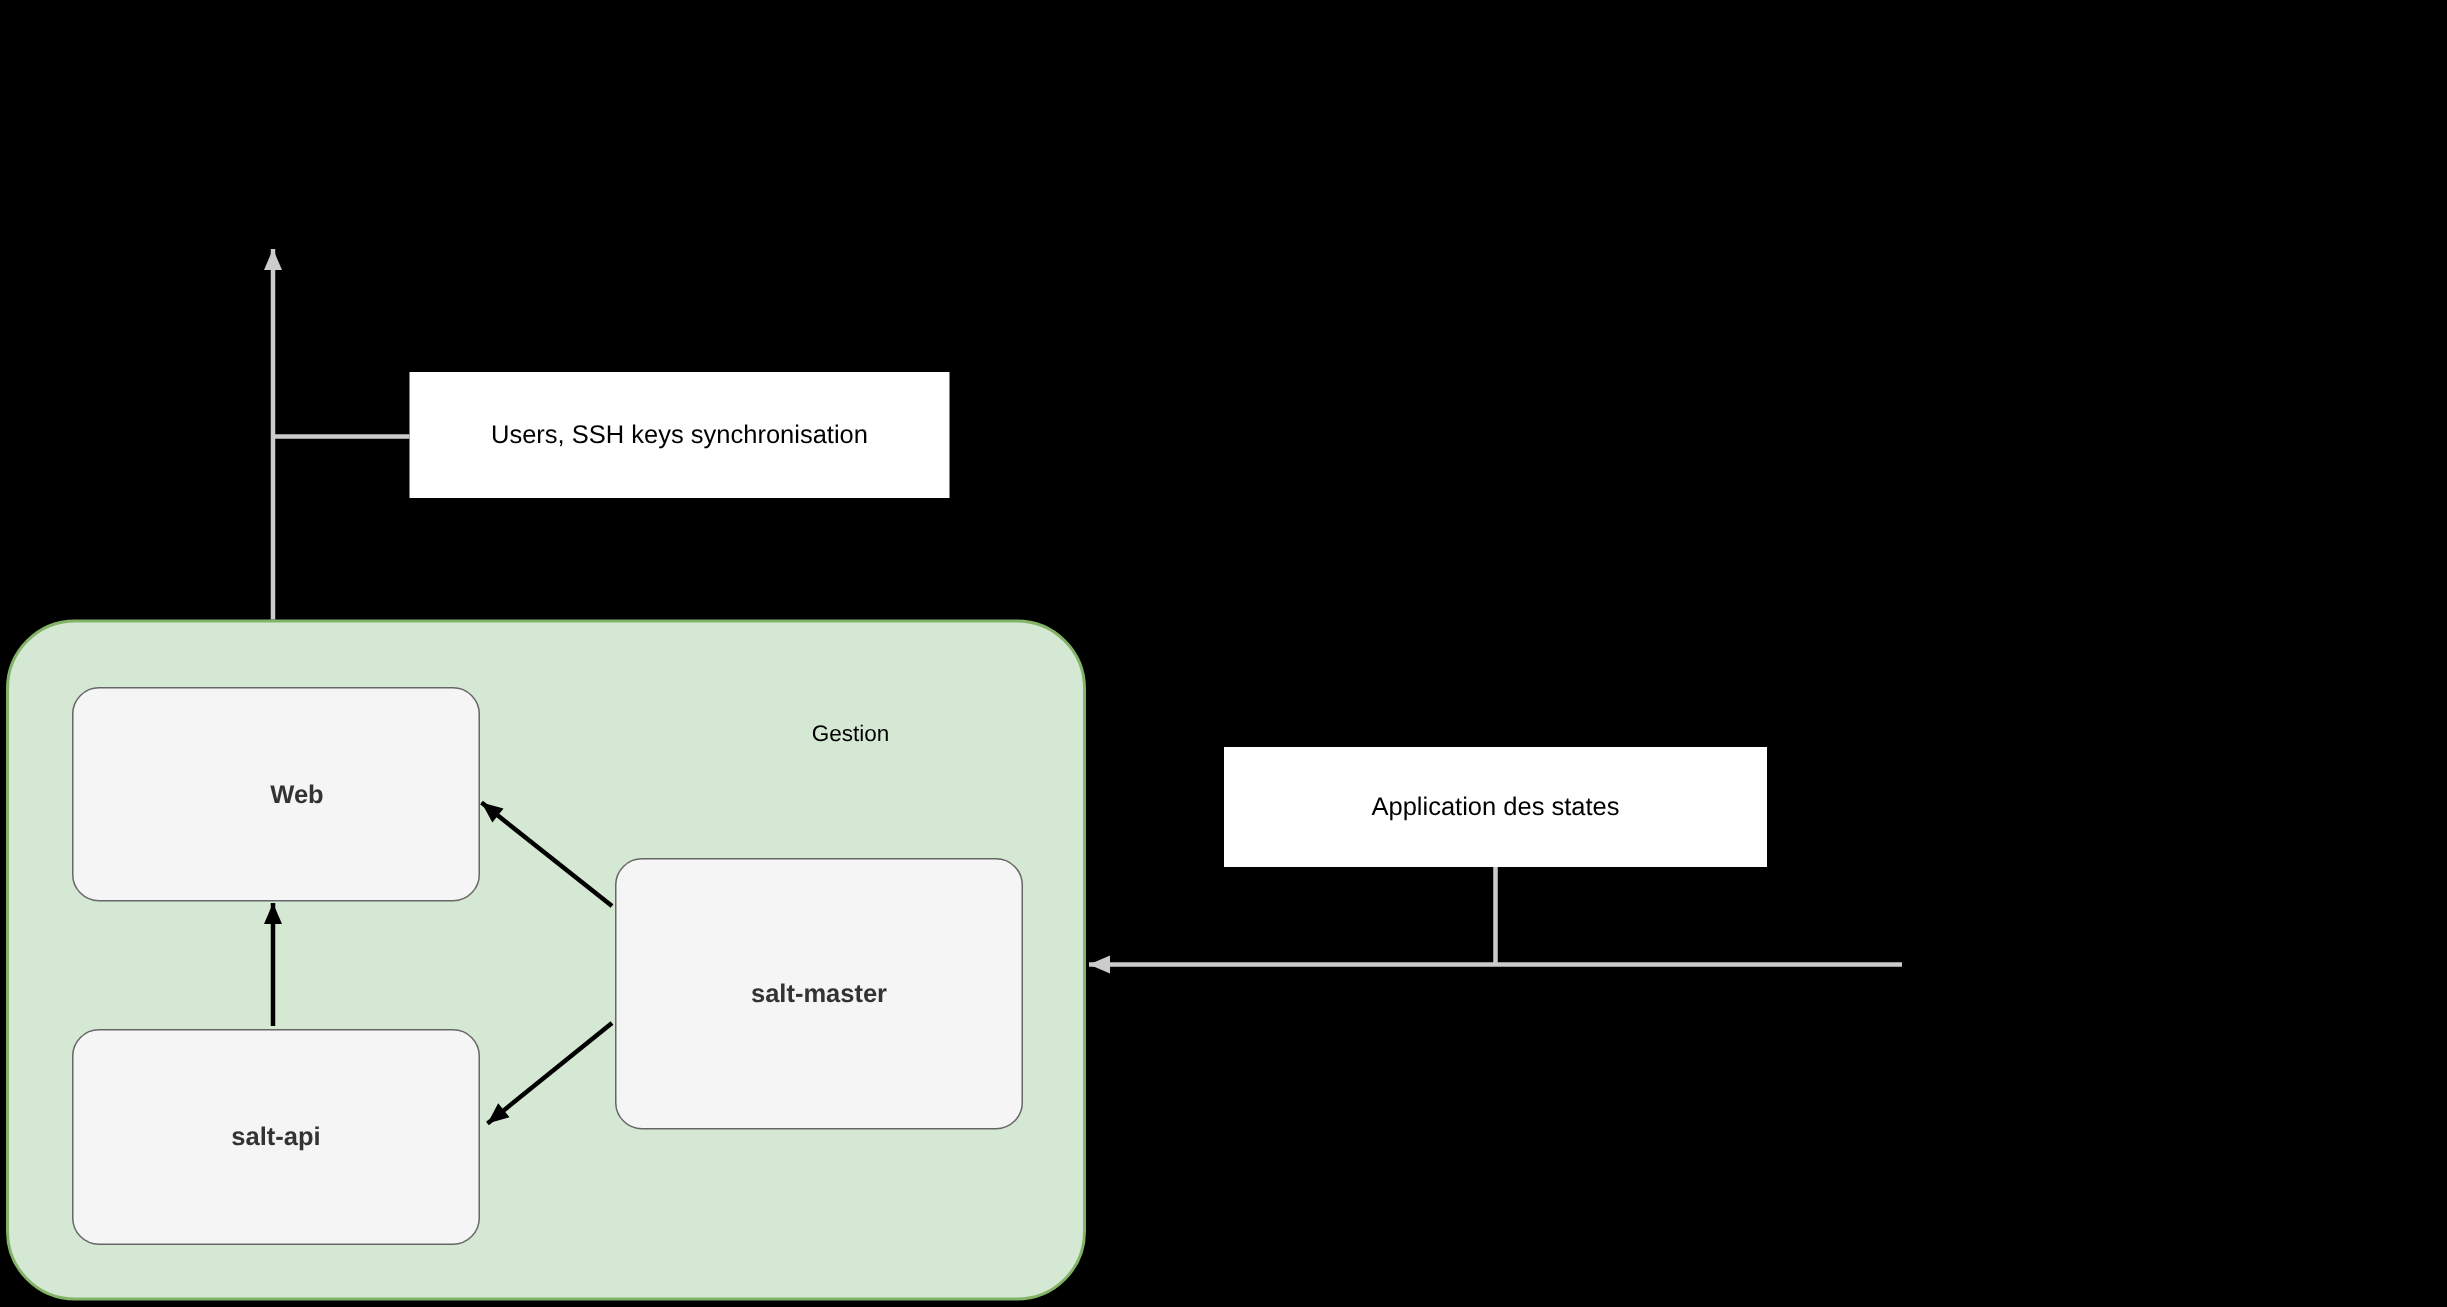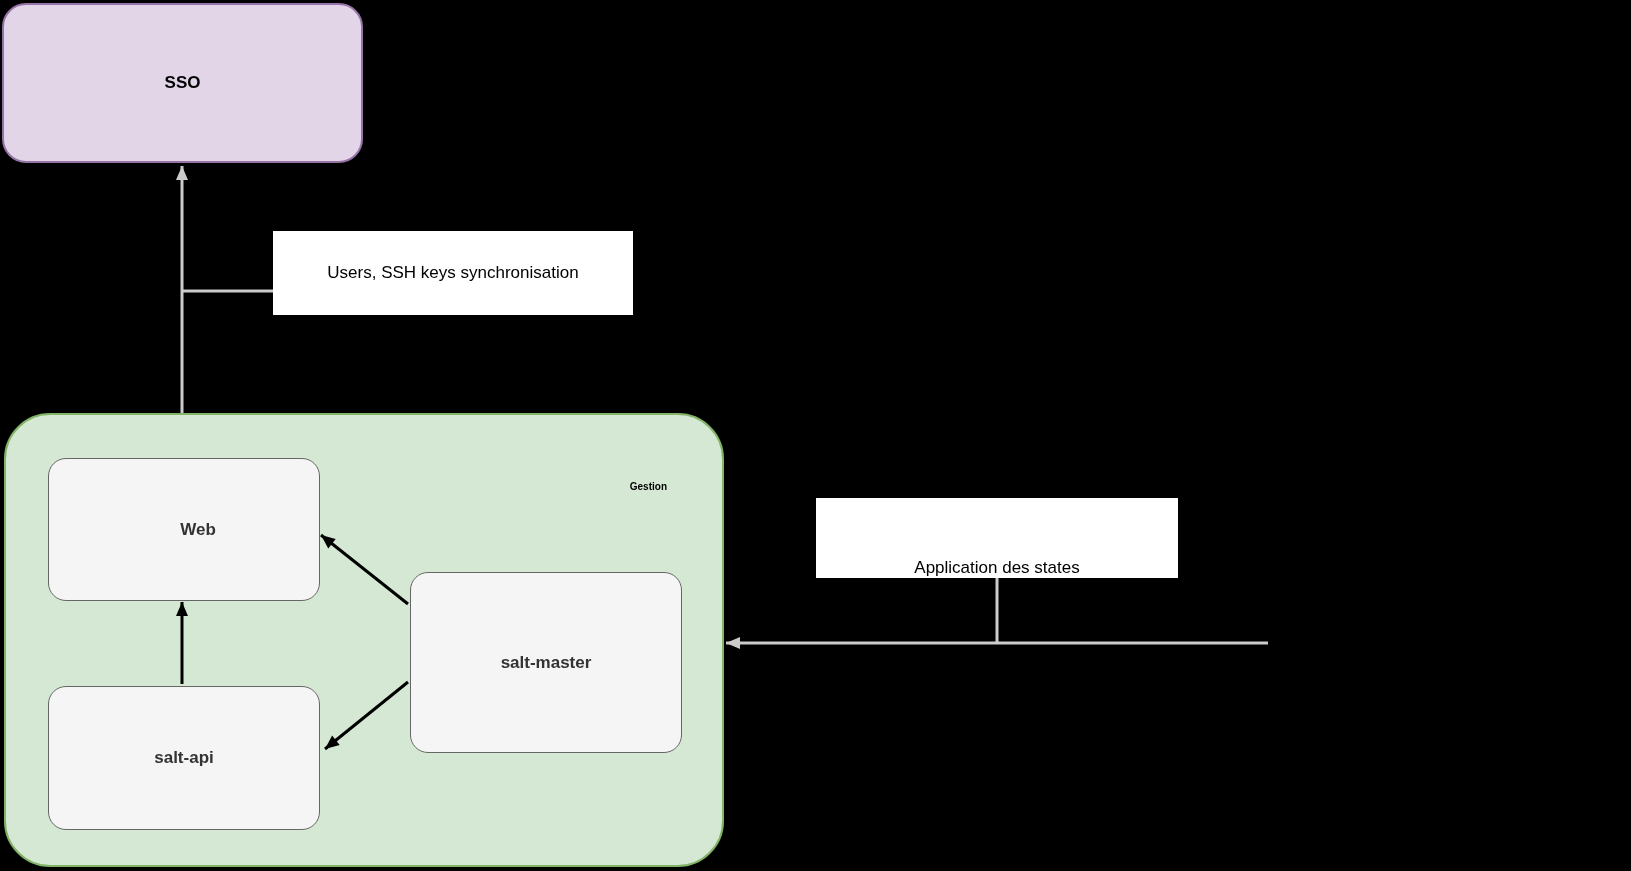--- a/index.html
+++ b/index.html
@@ -51,22 +51,22 @@
     left: 4px; top: 413px; width: 720px; height: 454px;
     background: var(--group-fill);
     border: 2px solid var(--group-border);
     border-radius: 46px;
     z-index: 1;
   }
 
   .group-title {
     position: absolute;
     left: 461px; top: 66px; width: 200px;
-    text-align: right;
-    font-weight: bold; font-size: 10px; color: #000;
+    text-align: center;
+    font-weight: normal; font-size: 15px; color: #000;
   }
 
   .node-inner {
     background: var(--inner-fill);
     border: 1.5px solid var(--inner-border);
     border-radius: 18px;
     font-weight: bold; font-size: 17px; color: var(--inner-text);
   }
   .node-web       { left: 42px;  top: 43px;  width: 272px; height: 143px; padding-left: 28px; }
   .node-salt-api  { left: 42px;  top: 271px; width: 272px; height: 144px; }
@@ -75,22 +75,22 @@
   .edge-label {
     position: absolute;
     background: var(--label-bg);
     display: flex;
     align-items: center;
     justify-content: center;
     text-align: center;
     font-size: 17px; color: #000;
     z-index: 3;
   }
-  .label-users  { left: 273px; top: 231px; width: 360px; height: 84px; }
-  .label-states { left: 816px; top: 498px; width: 362px; height: 80px; align-items: flex-end; }
+  .label-users  { left: 273px; top: 248px; width: 360px; height: 84px; }
+  .label-states { left: 816px; top: 498px; width: 362px; height: 80px; }
 
   .node-server01 {
     left: 1268px; top: 560px; width: 360px; height: 165px;
     background: var(--server-fill);
     border: 2px solid var(--server-border);
     border-radius: 24px;
     font-size: 17px; color: #000;
     flex-direction: column;
     line-height: 23px;
     z-index: 2;
@@ -103,23 +103,20 @@
     width: 1631px; height: 871px;
     z-index: 4;
     pointer-events: none;
   }
 </style>
 </head>
 <body>
 
 <div class="canvas">
 
-  <div class="node node-sso">
-    <span>SSO</span>
-  </div>
 
   <div class="edge-label label-users">
     <span>Users, SSH keys synchronisation</span>
   </div>
 
   <div class="group-gestion">
     <div class="group-title">Gestion</div>
 
     <div class="node node-inner node-web">
       <span>Web</span>

